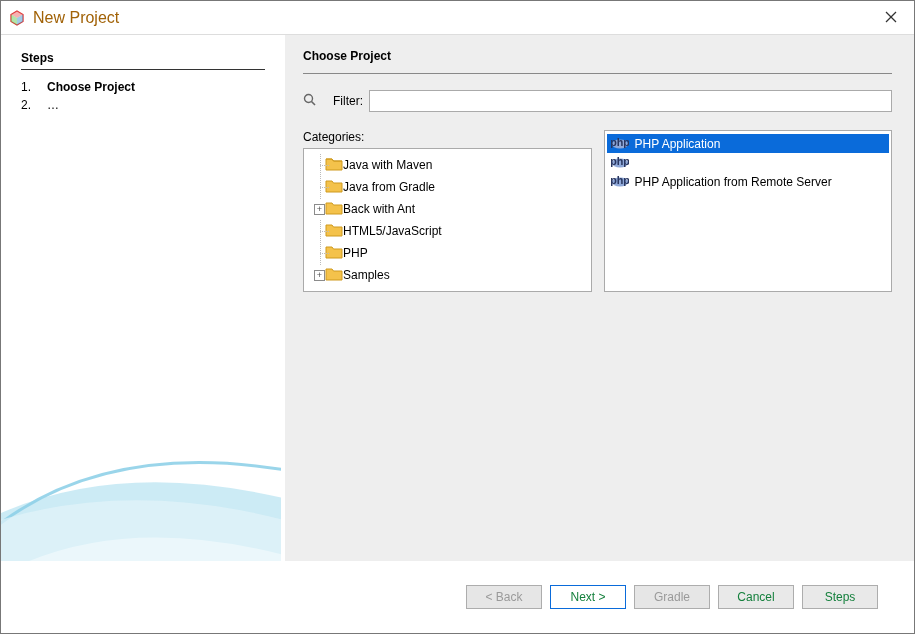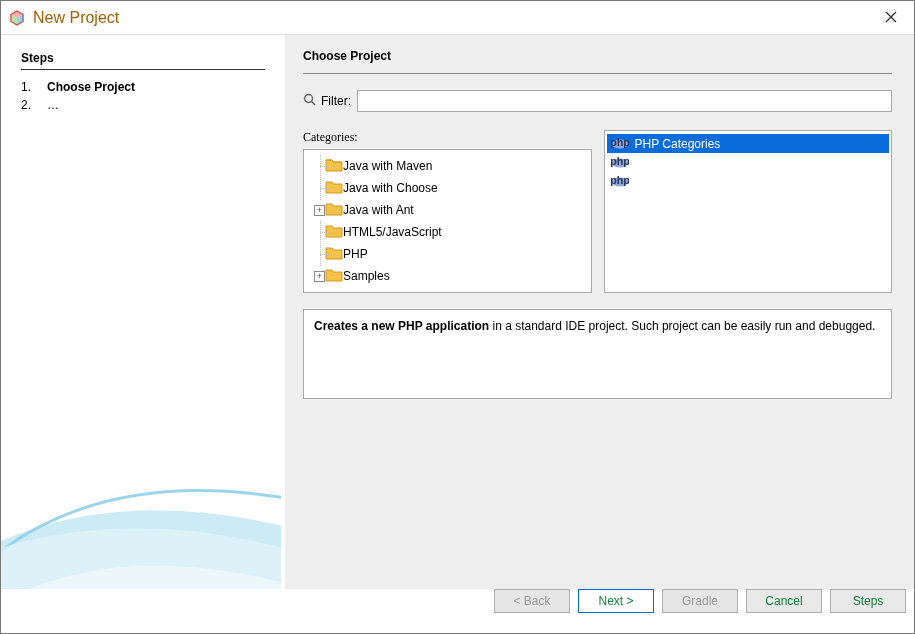--- a/index.html
+++ b/index.html
@@ -25,26 +25,26 @@
 
 
 .swoosh { position:absolute; left:-40px; bottom:-20px; width:320px; height:260px; pointer-events:none; }
 
 
 .rightpane { flex:1; background:#eee; padding:14px 22px 14px 18px; display:flex; flex-direction:column; gap:6px; }
 .rightpane h3 { font-size:12px; font-weight:bold; margin-bottom:4px; }
 .rightpane .rule { border:0; border-top:1px solid #888; margin-bottom:10px; }
 
 .filter-row { display:flex; align-items:center; gap:6px; margin-bottom:12px; }
-.filter-row .maglabel { display:flex; align-items:center; gap:4px;justify-content:space-between; }
+.filter-row .maglabel { display:flex; align-items:center; gap:16px;justify-content:space-between; }
 .filter-row input { flex:1; height:22px; border:1px solid #aaa; background:#fff; padding:0 4px; }
 
 .lists-row { display:flex; gap:12px; }
 .list-col { flex:1; display:flex; flex-direction:column; }
-.list-col .lbl { margin-bottom:4px;font-family:Liberation Serif, serif; }
+.list-col .lbl { margin-bottom:4px; }
 .listbox { flex:1; height:258px; background:#fff; border:1px solid #aaa; overflow:auto; }
 
 
 .tree { padding:5px 4px; }
 .tree-item { display:flex; align-items:center; height:22px; padding-left:6px; position:relative; }
 .tree-expander { width:11px; height:11px; border:1px solid #8b8b8b; background:#fff; color:#555; font-size:9px; line-height:8px; text-align:center; display:flex; align-items:center; justify-content:center; }
 .tree-dots { width:11px; color:#bbb; text-align:center; height:11px; position:relative; }
 .tree-dots::before { content:""; position:absolute; left:50%; top:-6px; bottom:-6px; border-left:1px dotted #bbb; }
 .tree-dots::after { content:""; position:absolute; left:50%; right:-4px; top:50%; border-top:1px dotted #bbb; }
 .folder { width:18px; height:15px; }
@@ -55,21 +55,21 @@
 .plist-row { display:flex; align-items:center; height:19px; gap:6px; padding:0 4px; }
 .plist-row.selected { background:#0a6bda; color:#fff; }
 .phpicon { width:18px; flex-shrink:0; height:14px; display:flex; align-items:center; justify-content:center; }
 
 
 .desc-block { margin-top:10px; display:flex; flex-direction:column; }
 .desc-block .lbl { margin-bottom:4px; }
 .desc-box { background:#fff; border:1px solid #aaa; height:90px; padding:8px 10px; line-height:1.45; }
 
 
-.buttonbar { height:44px; display:flex; justify-content:flex-end; gap:8px; padding:0 8px; }
+.buttonbar { height:72px; display:flex; align-items:center; justify-content:flex-end; gap:8px; padding:0 36px; }
 .btn { width:76px; height:24px; border:1px solid #adadad; background:#e9e9e9; color:#15803d; font-size:12px; display:flex; align-items:center; justify-content:center; cursor:pointer; }
 .btn.disabled { color:#9a9a9a; cursor:default; background:#e6e6e6; }
 .btn.primary { border:1px solid #0a6bda; background:#fff; }
 </style>
 </head>
 <body>
 
 <div class="titlebar">
   <span class="appicon">
     <svg viewBox="0 0 16 16">
@@ -139,28 +139,28 @@
                     <path d="M1 3h6l1.5 2H17v9H1z" fill="#f4c24b" stroke="#cf9a1f"></path>
                     <path d="M1 3h6l1.5 2H17" fill="none" stroke="#cf9a1f"></path>
                   </svg></span>
               <span class="tree-label">Java with Maven</span>
             </div>
             <div class="tree-item">
               <span class="tree-dots"></span>
               <span><svg class="folder" viewBox="0 0 18 15">
                     <path d="M1 3h6l1.5 2H17v9H1z" fill="#f4c24b" stroke="#cf9a1f"></path>
                   </svg></span>
-              <span class="tree-label">Java with Choose</span>
+              <span class="tree-label">Java from Gradle</span>
             </div>
             <div class="tree-item">
               <span class="tree-expander">+</span>
               <span><svg class="folder" viewBox="0 0 18 15">
                     <path d="M1 3h6l1.5 2H17v9H1z" fill="#f4c24b" stroke="#cf9a1f"></path>
                   </svg></span>
-              <span class="tree-label">Java with Ant</span>
+              <span class="tree-label">Back with Ant</span>
             </div>
             <div class="tree-item">
               <span class="tree-dots"></span>
               <span><svg class="folder" viewBox="0 0 18 15">
                     <path d="M1 3h6l1.5 2H17v9H1z" fill="#f4c24b" stroke="#cf9a1f"></path>
                   </svg></span>
               <span class="tree-label">HTML5/JavaScript</span>
             </div>
             <div class="tree-item">
               <span class="tree-dots"></span>
@@ -183,47 +183,45 @@
       <div class="list-col">
         <div class="listbox">
           <div class="plist">
             <div class="plist-row selected">
               <span class="phpicon">
                   <svg width="20" height="12" viewBox="0 0 20 12">
                     <ellipse cx="10" cy="6" rx="9" ry="5" fill="#8fa8d8"></ellipse>
                     <text x="10" y="8.5" text-anchor="middle" font-size="6" fill="#29365f" font-weight="bold">php</text>
                   </svg>
                 </span>
-              <span>PHP Categories</span>
+              <span>PHP Application</span>
             </div>
             <div class="plist-row">
               <span class="phpicon">
                   <svg width="20" height="12" viewBox="0 0 20 12">
                     <ellipse cx="10" cy="6" rx="9" ry="5" fill="#8fa8d8"></ellipse>
                     <text x="10" y="8.5" text-anchor="middle" font-size="6" fill="#29365f" font-weight="bold">php</text>
                   </svg>
                 </span>
             </div>
             <div class="plist-row">
               <span class="phpicon">
                   <svg width="20" height="12" viewBox="0 0 20 12">
                     <ellipse cx="10" cy="6" rx="9" ry="5" fill="#8fa8d8"></ellipse>
                     <text x="10" y="8.5" text-anchor="middle" font-size="6" fill="#29365f" font-weight="bold">php</text>
                   </svg>
                 </span>
+              <span>PHP Application from Remote Server</span>
             </div>
           </div>
         </div>
       </div>
     </div>
 
     <div class="desc-block">
-      <div class="desc-box">
-        <b>Creates a new PHP application</b><span> in a standard IDE project. Such project can be easily run and debugged.</span>
-      </div>
     </div>
   </div>
 </div>
 
 <div class="buttonbar">
   <div class="btn disabled">&lt; Back</div>
   <div class="btn primary">Next &gt;</div>
   <div class="btn disabled">Gradle</div>
   <div class="btn">Cancel</div>
   <div class="btn">Steps</div>

